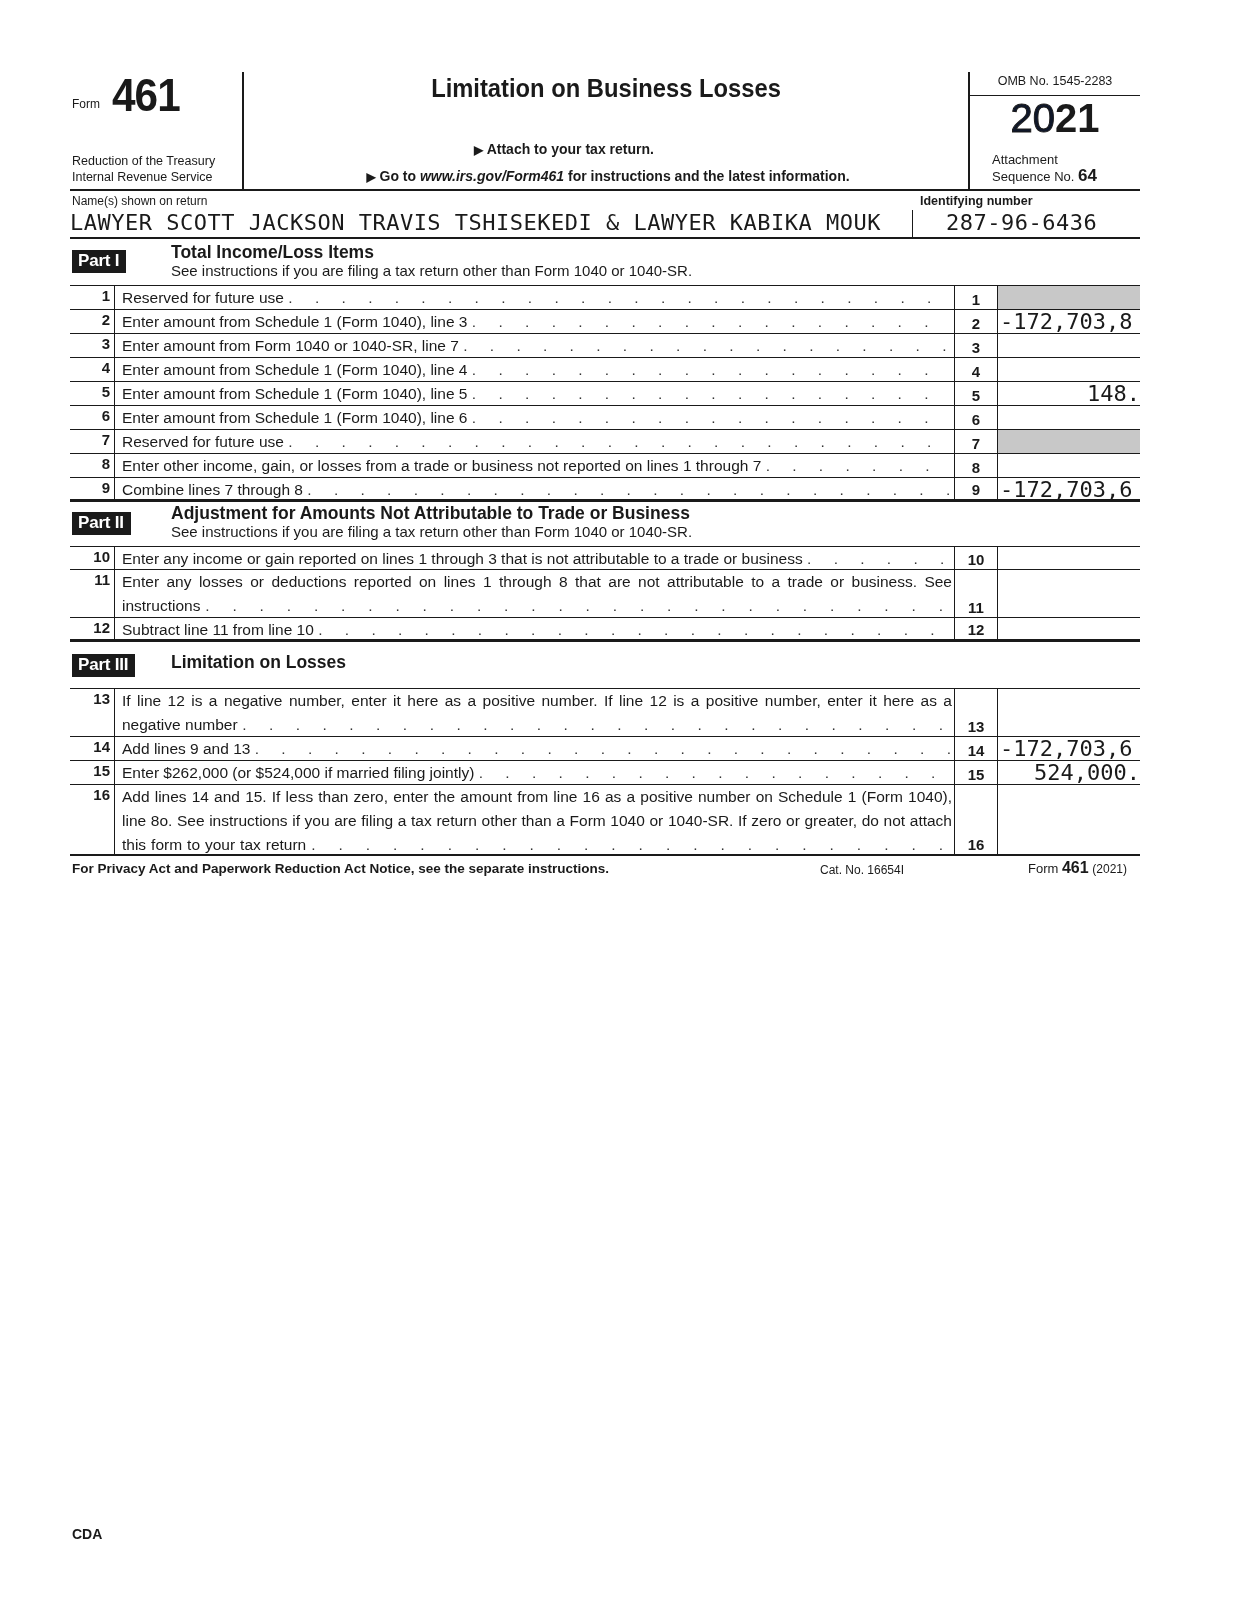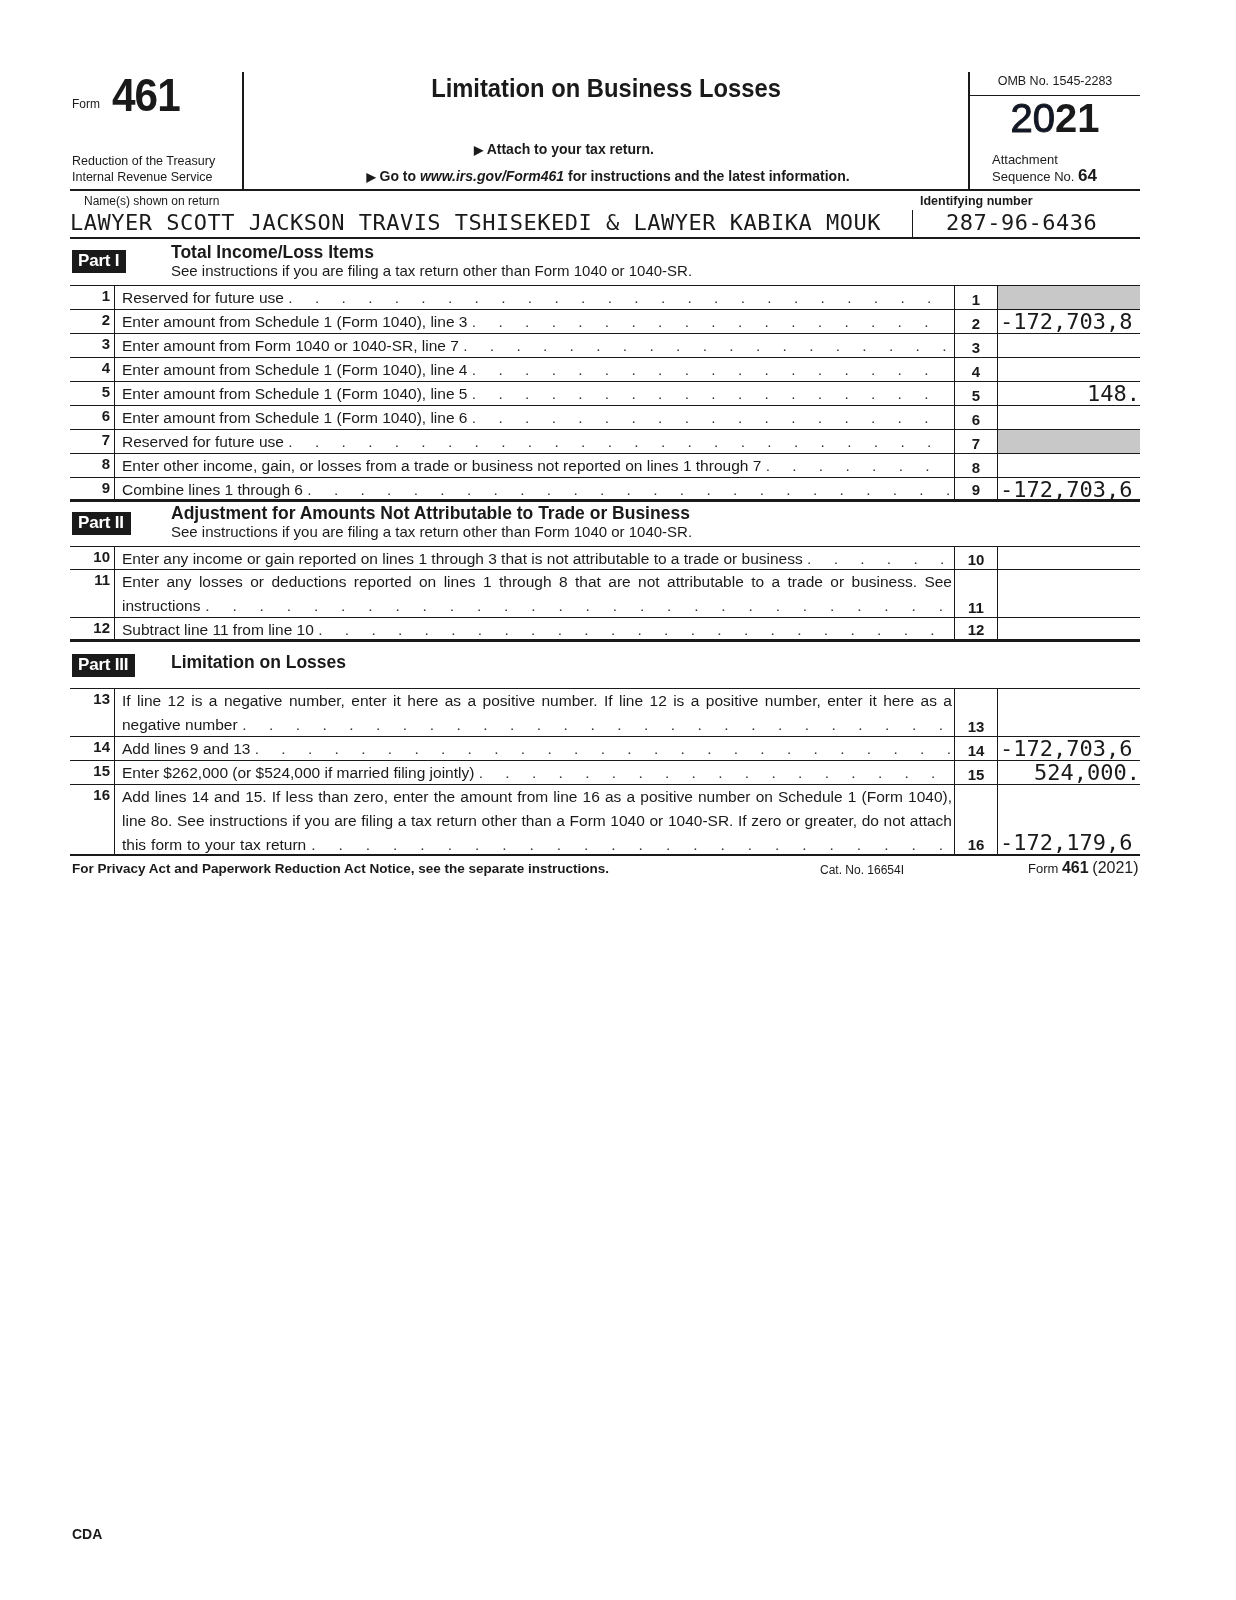--- a/index.html
+++ b/index.html
@@ -19,21 +19,21 @@
   .goto { left: 244px; width: 728px; top: 168px; text-align: center; font-size: 14px; font-weight: bold; }
   .goto i { font-style: italic; }
   .omb { left: 970px; width: 170px; top: 74px; text-align: center; font-size: 12.5px; }
   .omb-line { left: 970px; top: 95px; width: 170px; height: 1px; background: #1a1a1a; }
   .year { left: 970px; width: 170px; top: 96px; text-align: center; font-size: 40px; font-weight: bold; }
   .year .outline { color: #0f172a; -webkit-text-stroke: 1px #1a1a1a; font-weight: normal; }
   .attseq { left: 992px; top: 152px; font-size: 13px; line-height: 16px; }
   .attseq b { font-size: 17px; }
   .hline-thick { left: 70px; width: 1070px; height: 2px; background: #1a1a1a; }
 
-  .names-label { left: 72px; top: 194px; font-size: 12px; margin-left: 12px; }
+  .names-label { left: 72px; top: 194px; font-size: 12px; }
   .id-label { left: 920px; top: 194px; font-size: 12.5px; font-weight: bold; }
   .names-val { left: 70px; top: 210px; font-size: 22px; letter-spacing: 0.5px; }
   .id-val { left: 946px; top: 210px; font-size: 22px; letter-spacing: 0.5px; }
   .id-divider { left: 912px; top: 210px; width: 1px; height: 28px; background: #1a1a1a; }
 
   
   .part-tag { background: #1a1a1a; color: #fff; font-weight: bold; font-size: 17px; padding: 1px 7px 2px 6px; letter-spacing: -0.2px; }
   .part-title { font-size: 17.5px; font-weight: bold; }
   .part-sub { font-size: 15px; }
 
@@ -161,21 +161,21 @@
     <div class="row" style="top: 454px; height: 24px;">
       <span class="ln">8</span>
       <span class="desc"><span>Enter other income, gain, or losses from a trade or business not reported on lines 1 through 7</span> <span class="dots">. . . . . . . . . . . . . . . . . . . . . . . . . . . . . . . . . . . . . . . . .</span></span>
       <span class="box">
         <span>8</span>
       </span>
       <span class="amt mono" style=""></span>
     </div>
     <div class="row" style="top: 478px; height: 22px;">
       <span class="ln">9</span>
-      <span class="desc"><span>Combine lines 1 through 6</span> <span class="dots">. . . . . . . . . . . . . . . . . . . . . . . . . . . . . . . . . . . . . . . . .</span></span>
+      <span class="desc"><span>Combine lines 7 through 8</span> <span class="dots">. . . . . . . . . . . . . . . . . . . . . . . . . . . . . . . . . . . . . . . . .</span></span>
       <span class="box">
         <span>9</span>
       </span>
       <span class="amt mono neg" style="">-172,703,6</span>
     </div>
   </div>
 
 <div class="abs hline-thick" style="top:500px"></div>
 <div class="abs part-tag" style="left:72px;top:512px">Part II</div>
 <div class="abs part-title" style="left:171px;top:503px">Adjustment for Amounts Not Attributable to Trade or Business</div>
@@ -238,25 +238,24 @@
         <span>15</span>
       </span>
       <span class="amt mono" style="">524,000.</span>
     </div>
     <div class="row" style="top: 785px; height: 70px;">
       <span class="ln">16</span>
       <span class="desc wrap"><span>Add lines 14 and 15. If less than zero, enter the amount from line 16 as a positive number on Schedule 1 (Form 1040), line 8o. See instructions if you are filing a tax return other than a Form 1040 or 1040-SR. If zero or greater, do not attach this form to your tax return</span> <span class="dots">. . . . . . . . . . . . . . . . . . . . . . . . . . . . . . . . . . . . . . . . .</span></span>
       <span class="box">
         <span>16</span>
       </span>
-      <span class="amt mono neg" style="line-height:116px;">-172,179,6</span>
     </div>
   </div>
 
 <div class="abs hline-thick" style="top:854px"></div>
 <div class="abs footer-left">For Privacy Act and Paperwork Reduction Act Notice, see the separate instructions.</div>
 <div class="abs footer-cat">Cat. No. 16654I</div>
 <div class="abs footer-right">
   <span>Form</span>
   <b>461</b>
-  <span style="font-size:16px">(2021)</span>
+  <span style="font-size:12px">(2021)</span>
 </div>
 <div class="abs cda">CDA</div>
 
 </body></html>

